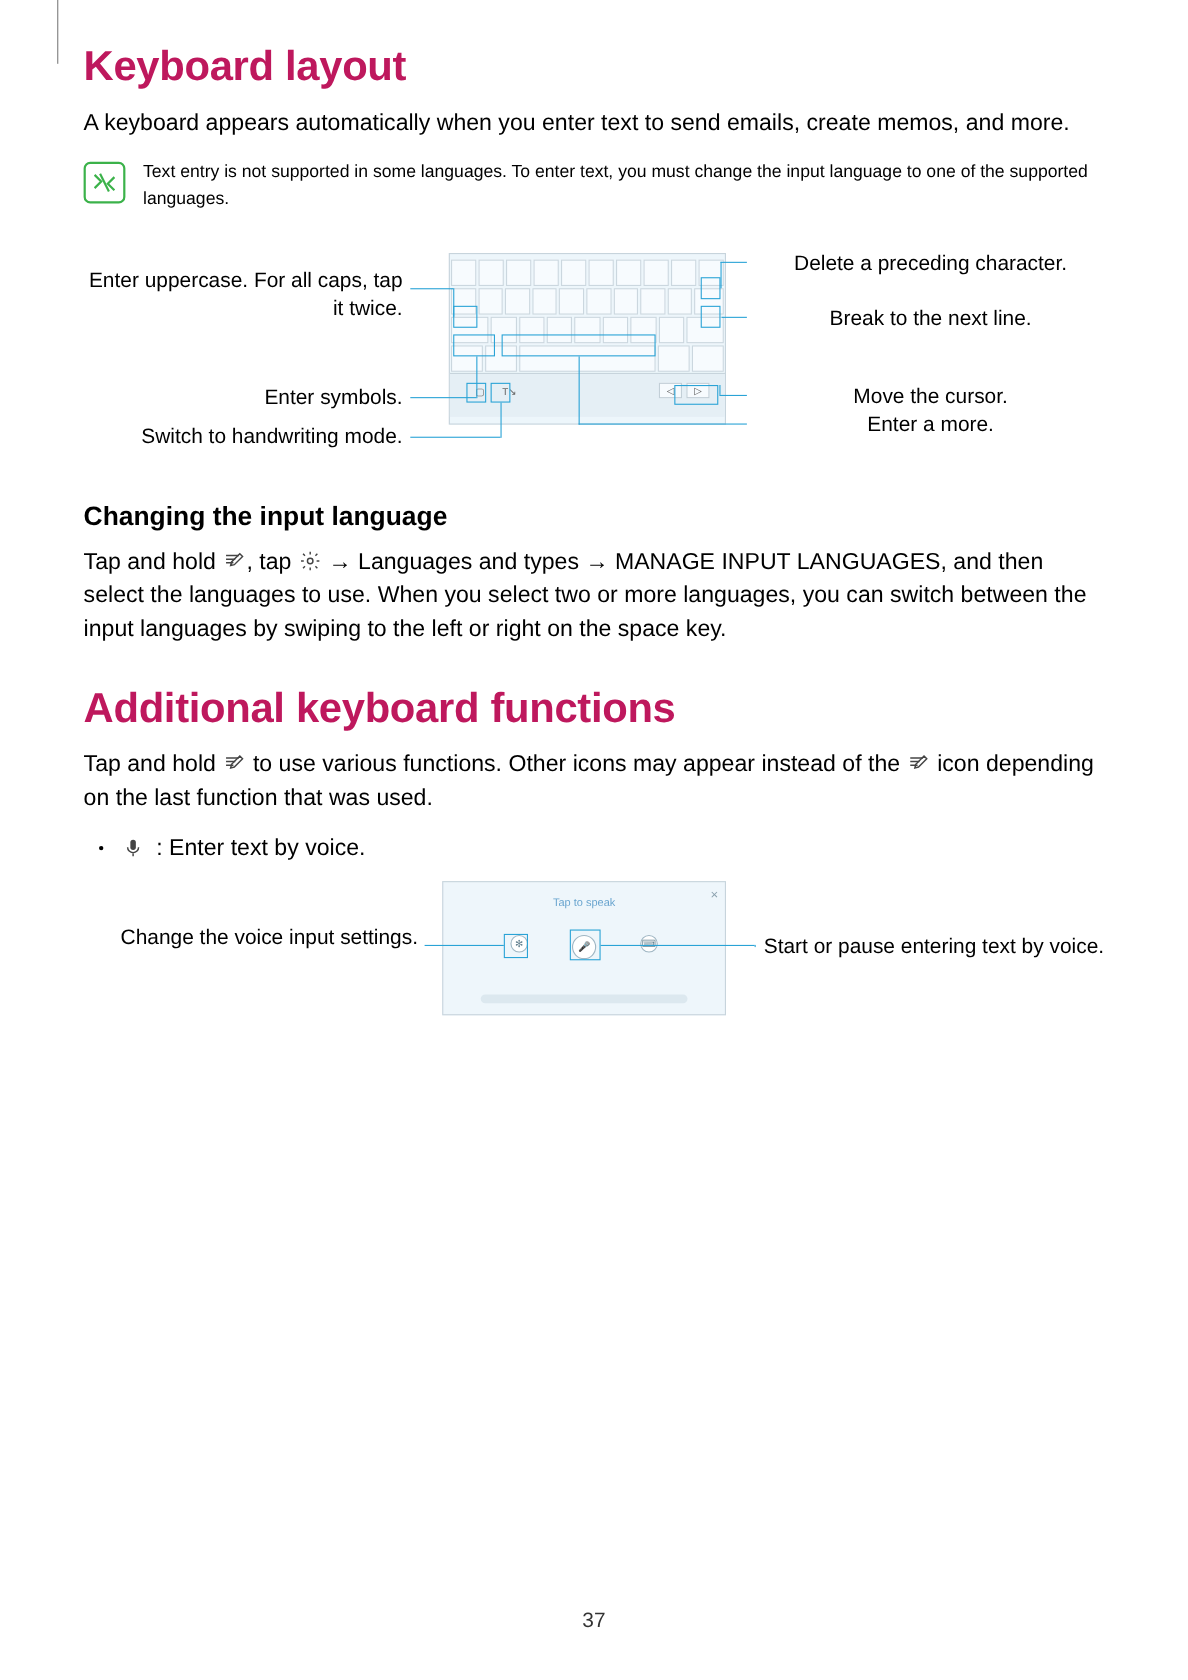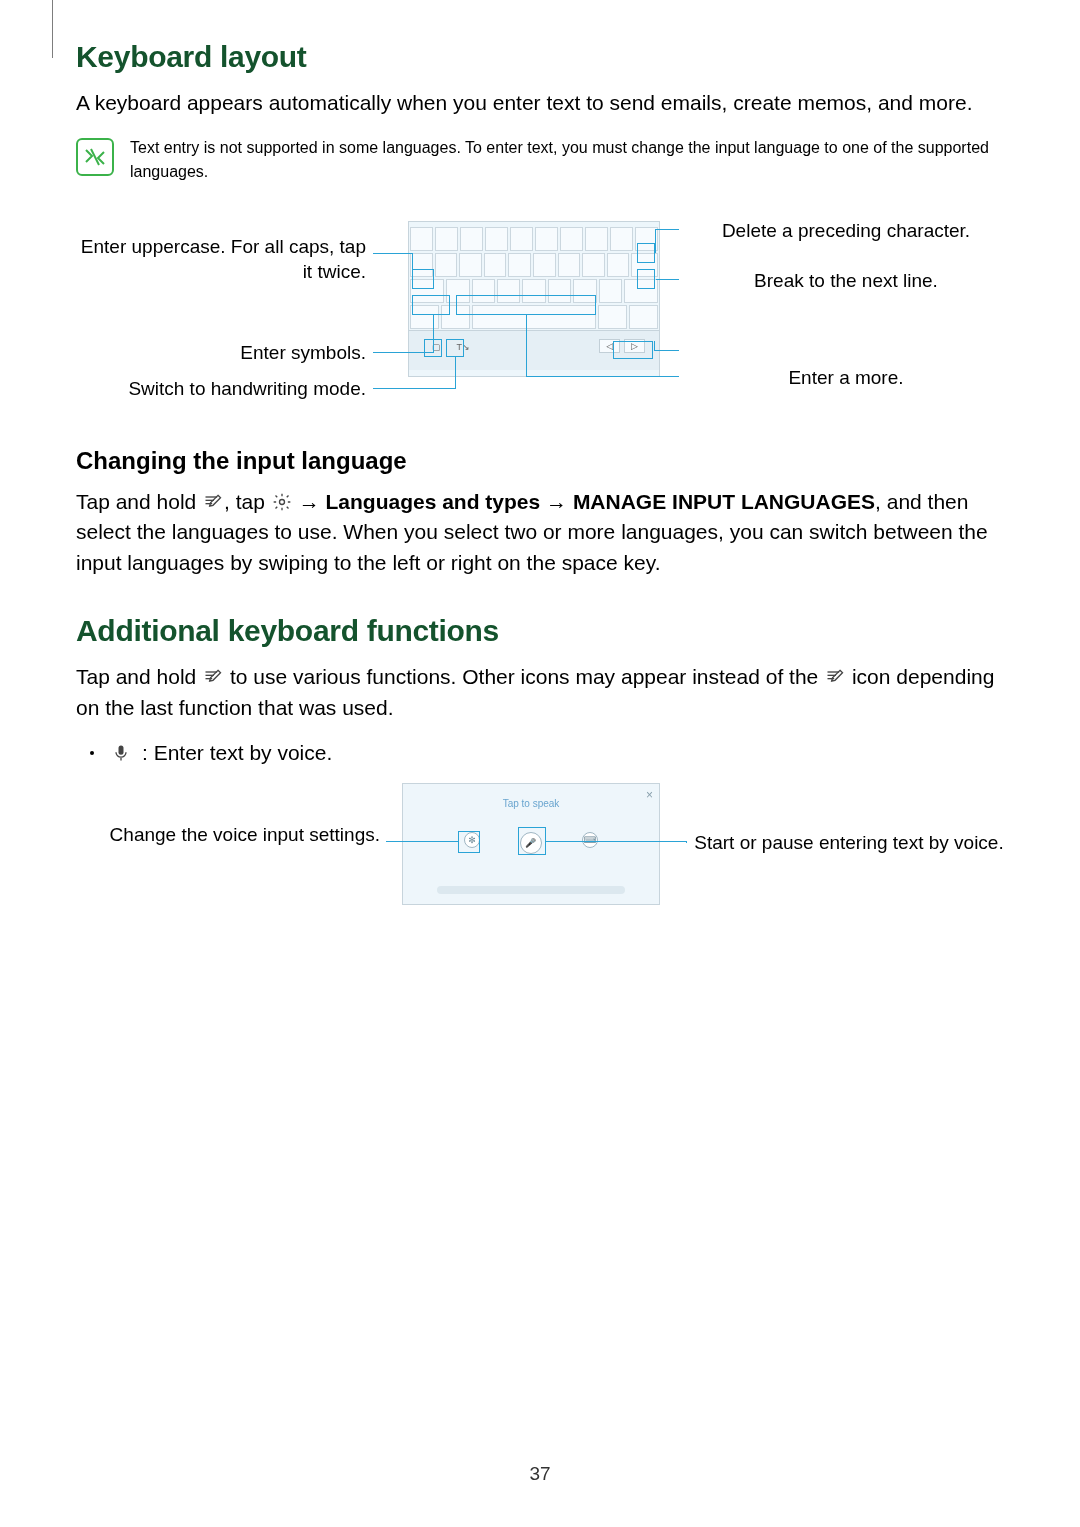--- a/index.html
+++ b/index.html
@@ -31,23 +31,23 @@
     margin-left: 0;
   }
   h1.title {
     font-size: 50px;
     font-weight: 700;
     color: #2aa3d6;
     margin-bottom: 40px;
     letter-spacing: -0.5px;
   }
   h2.section {
-    font-size: 30px;
+    font-size: 38px;
     font-weight: 700;
-    color: #14532d;
+    color: #be185d;
     margin-bottom: 14px;
     letter-spacing: -0.3px;
   }
   p.body {
     font-size: 21px;
     line-height: 1.45;
     color: #000;
     margin-bottom: 18px;
   }
   .note-row {
@@ -165,21 +165,21 @@
   .vpanel .iconrow .ic.mid { width:22px; height:22px; }
   .vpanel .bar { position:absolute; bottom:10px; left:34px; right:34px; height:8px; background:#dce8ef; border-radius:4px;}
   .page-num {
     position:absolute;
     bottom: 42px;
     left:0; right:0;
     text-align:center;
     font-size:19px;
     color:#333;
   }
-  b { font-weight:700; }
+  b { font-weight:400; }
 </style>
 </head>
 <body>
 
 <div class="page">
   <div class="rule-vert"></div>
 
 
   <h2 class="section">Keyboard layout</h2>
   <p class="body">A keyboard appears automatically when you enter text to send emails, create memos, and more.</p>
@@ -274,20 +274,21 @@
     <div class="leader" style="left:297px; top:139px; width:60px;"></div>
     <div class="leader-v" style="left:379px; top:144px; height:32px;"></div>
     <div class="leader" style="left:297px; top:175px; width:82px;"></div>
 
     <div class="callout left" style="left:0; top:22px; width:290px;">Enter uppercase. For all caps, tap it twice.</div>
     <div class="callout left" style="left:0; top:128px; width:290px;">Enter symbols.</div>
     <div class="callout left" style="left:0; top:164px; width:290px;">Switch to handwriting mode.</div>
 
     <div class="callout right" style="left:610px; top:6px; width:320px;">Delete a preceding character.</div>
     <div class="callout right" style="left:610px; top:56px; width:320px;">Break to the next line.</div>
+    <div class="callout right" style="left:610px; top:127px; width:320px;">Move the cursor.</div>
     <div class="callout right" style="left:610px; top:153px; width:320px;">Enter a more.</div>
   </div>
 
   <h3 class="subsection">Changing the input language</h3>
   <p class="body">
     <span>Tap and hold </span><span class="inline-icon"><svg viewBox="0 0 24 24" fill="none" stroke="#444" stroke-width="1.6">
           <path d="M3 6h14"></path>
           <path d="M3 10h10"></path>
           <path d="M3 14h8"></path>
           <path d="M18 4l3 3-9 9-4 1 1-4z"></path>

